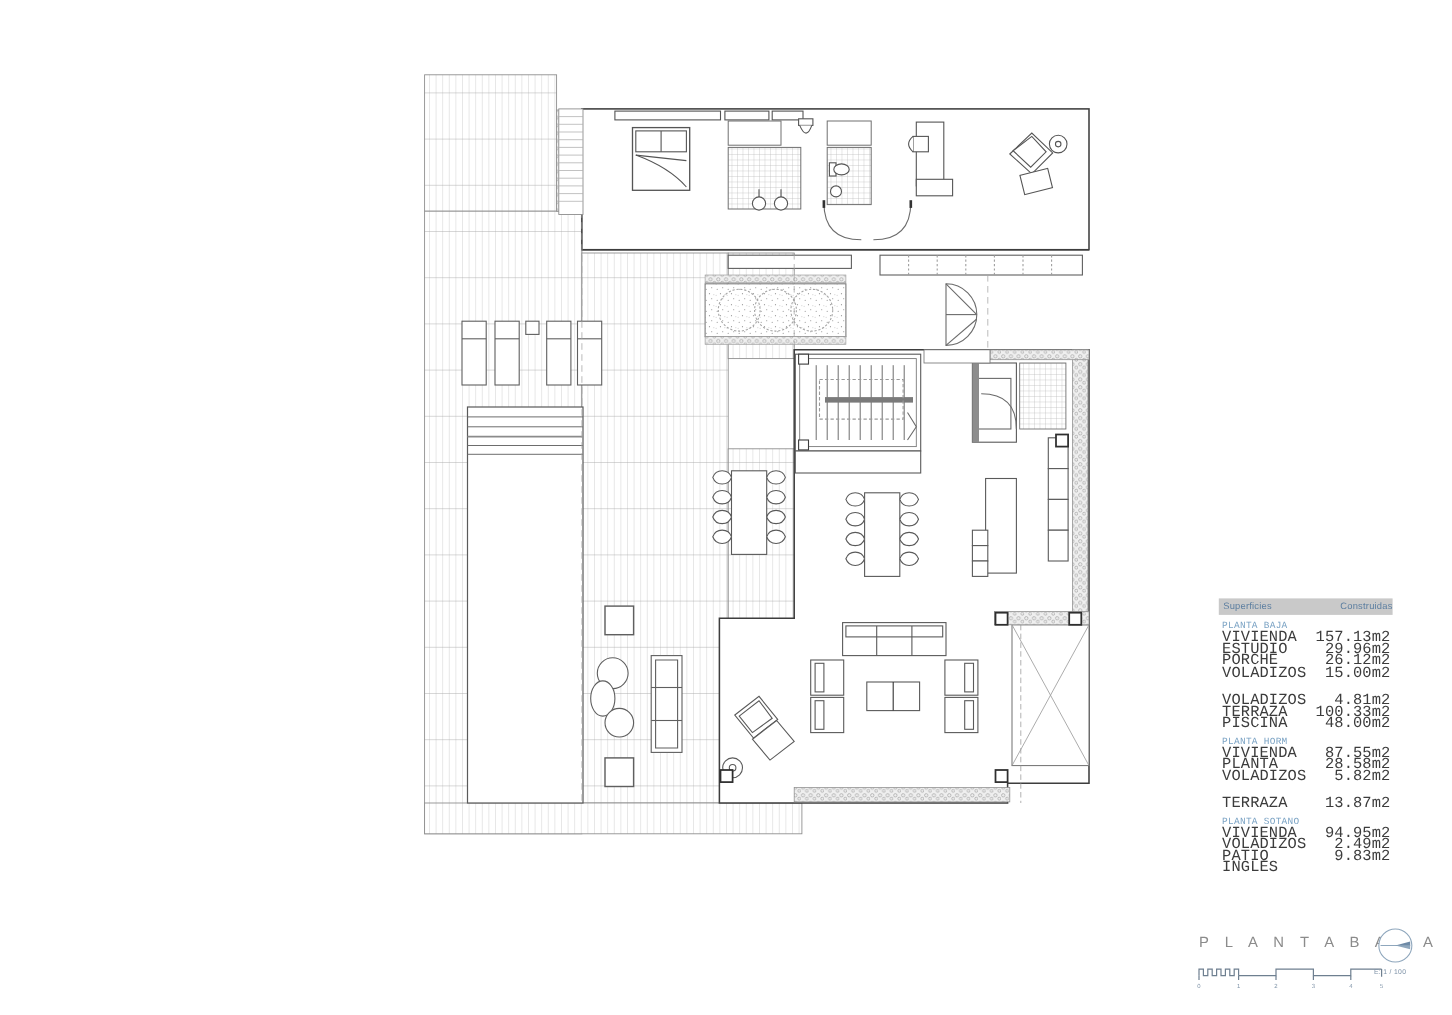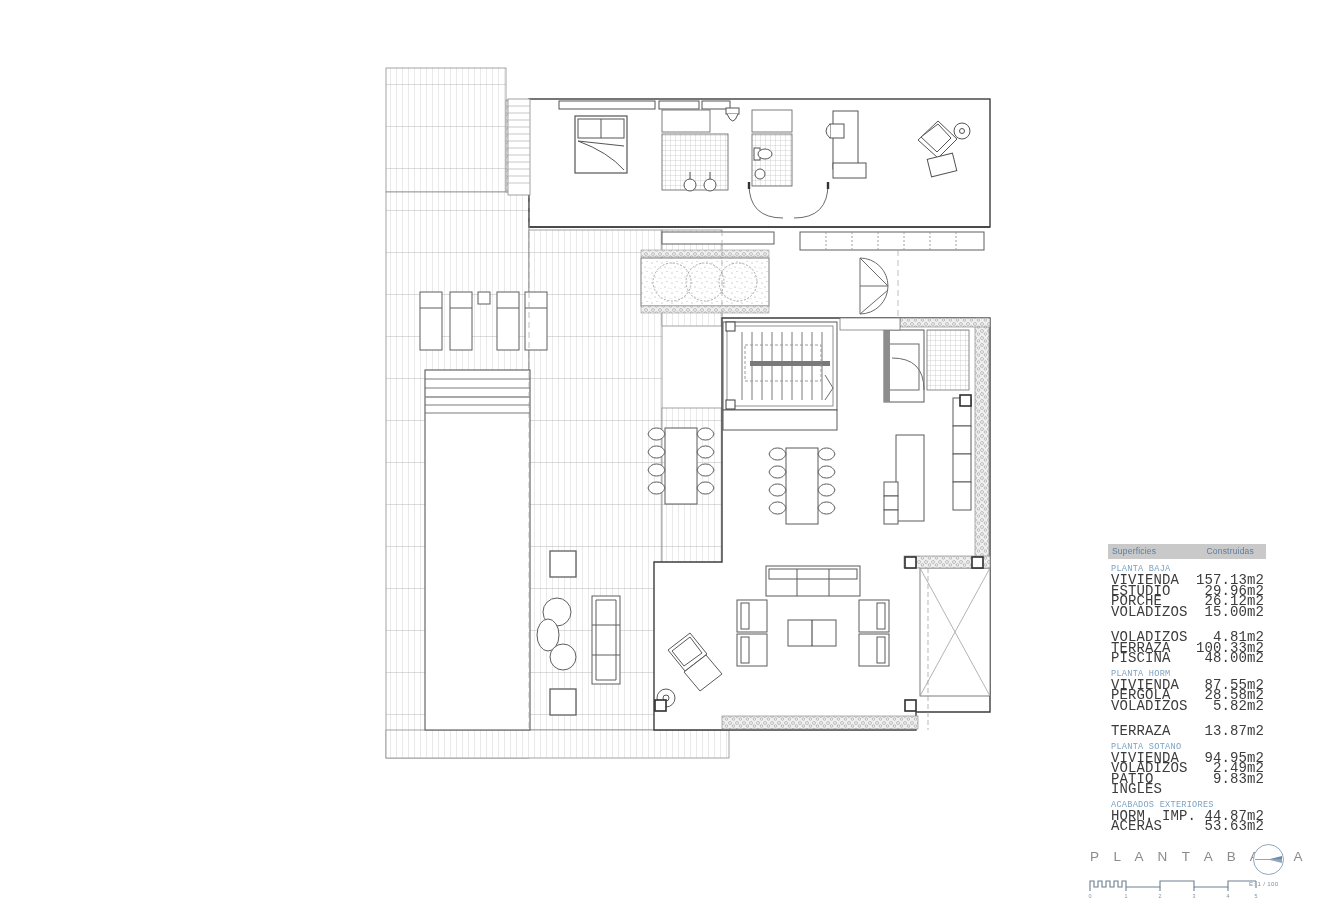--- a/index.html
+++ b/index.html
@@ -5,21 +5,21 @@
   html,body{margin:0;padding:0;background:#ffffff;}
   body{width:1320px;height:923px;overflow:hidden;
        font-family:"Liberation Sans","DejaVu Sans",sans-serif;
        position:relative;}
 
   #sheet{position:absolute;left:0;top:0;width:1320px;height:923px;}
 
   
   .legend{position:absolute;left:1108px;top:544px;width:158px;}
   .legend-head{display:flex;justify-content:space-between;
-       background:#c9c9c9;padding:2px 12px 3px 4px;align-items:center;}
+       background:#c9c9c9;padding:2px 0 3px 4px;align-items:center;}
   .legend-head span{font-size:8.5px;color:#5b7ea0;letter-spacing:.2px;}
   .legend-head span.r{text-align:right;}
 
   .grp{margin-top:4px;font-family:Liberation Mono, monospace;}
   .grp-title{font-size:8.6px;color:#7ba3c4;letter-spacing:.25px;
        padding-left:3px;line-height:12px;}
   .row{display:flex;justify-content:space-between;
        font-size:14px;color:#3c3c3c;line-height:10.5px;padding:0 2px 0 3px;
        letter-spacing:.1px;}
   .row .v{font-variant-numeric:tabular-nums;text-align:right;}
@@ -451,21 +451,21 @@
             <span class="v">48.00m2</span>
           </div>
         </div>
         <div class="grp">
           <div class="grp-title">PLANTA HORM</div>
           <div class="row">
             <span class="l">VIVIENDA</span>
             <span class="v">87.55m2</span>
           </div>
           <div class="row">
-            <span class="l">PERGOLA</span>
+            <span class="l">PLANTA</span>
             <span class="v">28.58m2</span>
           </div>
           <div class="row">
             <span class="l">VOLADIZOS</span>
             <span class="v">5.82m2</span>
           </div>
         </div>
         <div class="grp">
           <div class="spacer"></div>
           <div class="row">
@@ -479,31 +479,20 @@
             <span class="l">VIVIENDA</span>
             <span class="v">94.95m2</span>
           </div>
           <div class="row">
             <span class="l">VOLADIZOS</span>
             <span class="v">2.49m2</span>
           </div>
           <div class="row">
             <span class="l">PATIO INGLÉS</span>
             <span class="v">9.83m2</span>
-          </div>
-        </div>
-        <div class="grp">
-          <div class="grp-title">ACABADOS EXTERIORES</div>
-          <div class="row">
-            <span class="l">HORM. IMP.</span>
-            <span class="v">44.87m2</span>
-          </div>
-          <div class="row">
-            <span class="l">ACERAS</span>
-            <span class="v">53.63m2</span>
           </div>
         </div>
       </div>
   </div>
 
   <div class="plan-title">P L A N T A   B A J A</div>
 
   <svg class="compass" viewBox="0 0 33 33">
     <circle cx="16.5" cy="16.5" r="15" fill="#ffffff" stroke="#8fa7bd" stroke-width="1"></circle>
     <line x1="3" y1="16.5" x2="30" y2="16.5" stroke="#8fa7bd" stroke-width="1"></line>

